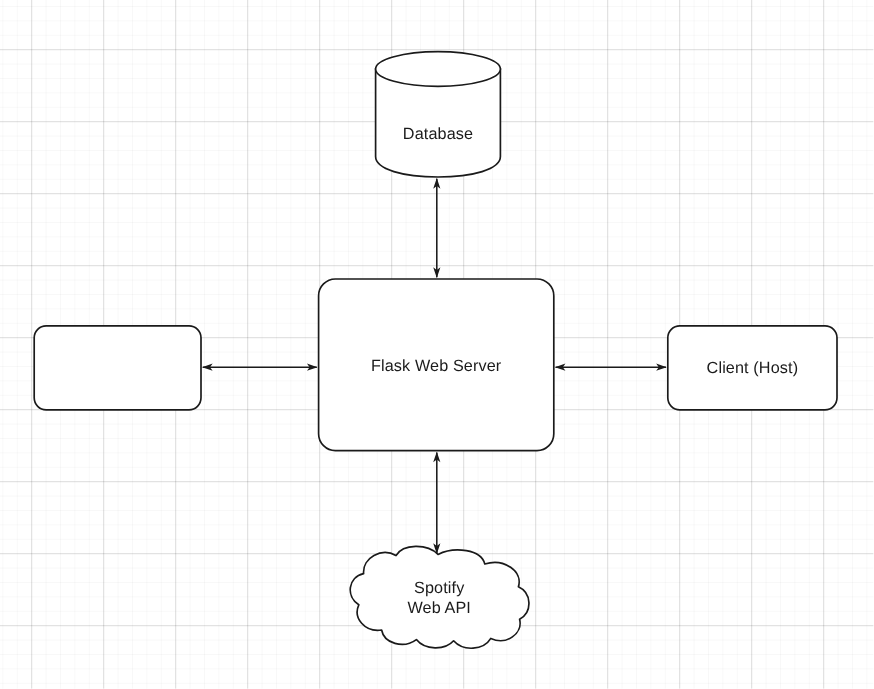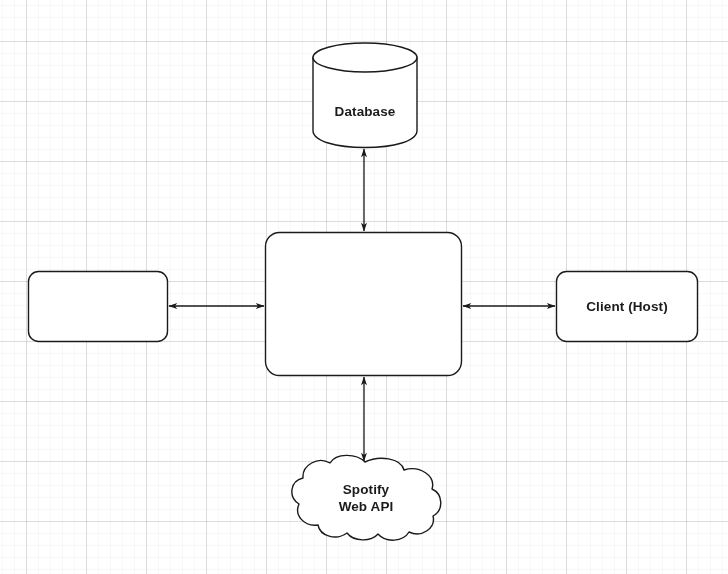--- a/index.html
+++ b/index.html
@@ -23,21 +23,20 @@
       60px 60px,
       60px 60px,
       12px 12px,
       12px 12px;
     background-position:
       26px 41px,
       26px 41px,
       2px 5px,
       2px 5px;
     font-family: "Liberation Sans", sans-serif;
-    font-weight: bold;
   }
   #diagram-svg {
     position: absolute;
     left: 0;
     top: 0;
     width: 728px;
     height: 574px;
   }
   .shape-outline {
     fill: #ffffff;
@@ -124,20 +123,21 @@
 
     <line class="connector" x1="169" y1="306" x2="264" y2="306" marker-start="url(#arrowTail)" marker-end="url(#arrowHead)"></line>
 
     <line class="connector" x1="463" y1="306" x2="555" y2="306" marker-start="url(#arrowTail)" marker-end="url(#arrowHead)"></line>
 
     <line class="connector" x1="364" y1="377" x2="364" y2="461" marker-start="url(#arrowTail)" marker-end="url(#arrowHead)"></line>
   </svg>
 
   <div class="node-label" style="left:313px; top:103px; width:104px;">Database</div>
 
+  <div class="node-label" style="left:265px; top:296px; width:197px;">Flask Web Server</div>
 
 
   <div class="node-label" style="left:299px; top:481px; width:134px;">Spotify
 Web API</div>
 
   <div class="node-label" style="left:556px; top:298px; width:142px;">Client (Host)</div>
 
 </div>
 
 </body></html>

